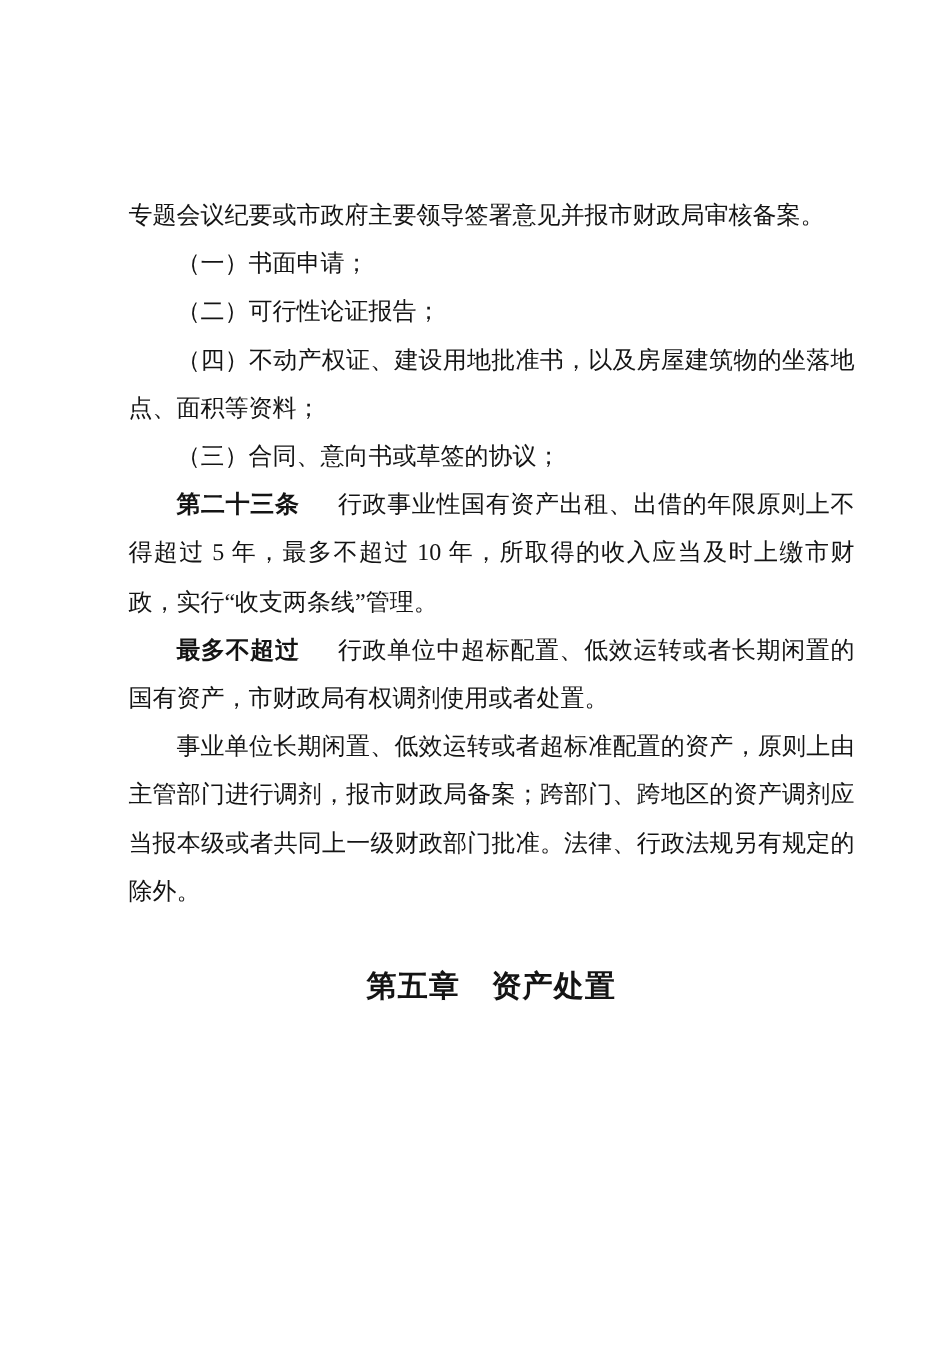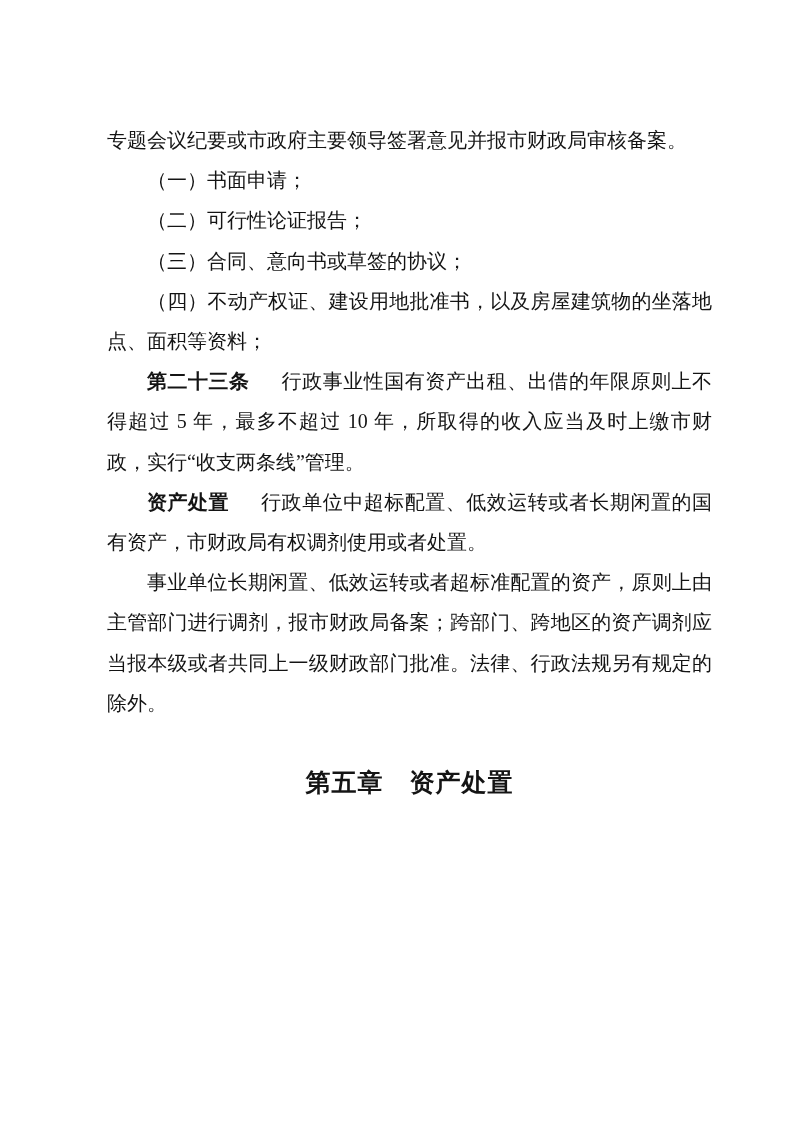--- a/index.html
+++ b/index.html
@@ -8,20 +8,21 @@
     background: #ffffff;
   }
   .page {
     position: relative;
     width: 793px;
     height: 800px;
     background: #ffffff;
     overflow: hidden;
     font-family: "Liberation Serif", "DejaVu Serif", serif;
     color: #141414;
+    margin-top: 40px;
   }
   .doc-body {
     position: absolute;
     left: 107px;
     top: 120px;
     width: 605px;
     font-size: 20px;
     line-height: 40.2px;
     text-align: justify;
     text-justify: inter-ideograph;
@@ -56,21 +57,21 @@
   }
 </style>
 </head>
 <body>
 
 <div class="page">
   <div class="doc-body">
       <p class="para continuation">专题会议纪要或市政府主要领导签署意见并报市财政局审核备案。</p>
       <p class="para">（一）书面申请；</p>
       <p class="para">（二）可行性论证报告；</p>
+      <p class="para">（四）不动产权证、建设用地批准书，以及房屋建筑物的坐落地点、面积等资料；</p>
       <p class="para">（三）合同、意向书或草签的协议；</p>
-      <p class="para">（四）不动产权证、建设用地批准书，以及房屋建筑物的坐落地点、面积等资料；</p>
       <p class="para"><span class="term">第二十三条</span>行政事业性国有资产出租、出借的年限原则上不得超过 5 年，最多不超过 10 年，所取得的收入应当及时上缴市财政，实行“收支两条线”管理。</p>
-      <p class="para"><span class="term">资产处置</span>行政单位中超标配置、低效运转或者长期闲置的国有资产，市财政局有权调剂使用或者处置。</p>
+      <p class="para"><span class="term">最多不超过</span>行政单位中超标配置、低效运转或者长期闲置的国有资产，市财政局有权调剂使用或者处置。</p>
       <p class="para">事业单位长期闲置、低效运转或者超标准配置的资产，原则上由主管部门进行调剂，报市财政局备案；跨部门、跨地区的资产调剂应当报本级或者共同上一级财政部门批准。法律、行政法规另有规定的除外。</p>
       <div class="chapter-heading">第五章　资产处置</div>
     </div>
   <div class="page-number">- 8 -</div>
 </div>
 
 </body></html>

